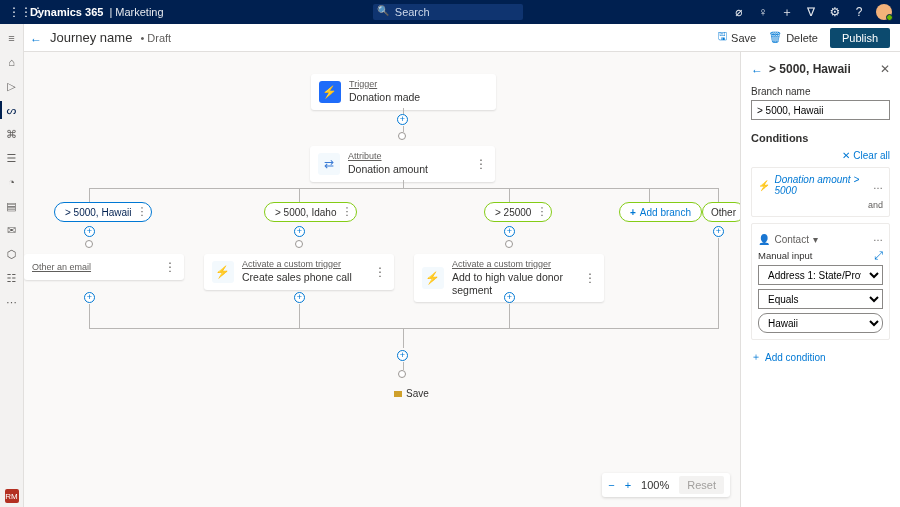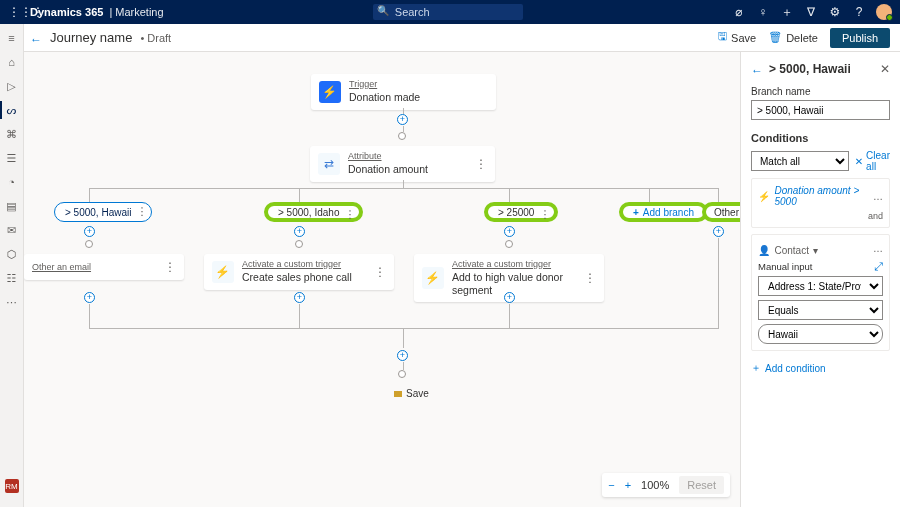--- a/index.html
+++ b/index.html
@@ -27,35 +27,35 @@
   .subheader .spacer{flex:1;}
   .subheader .act { display:flex; align-items:center; gap:4px; font-size:11px; color:#323130; margin-left:12px;}
   .subheader .act .i{color:#0078d4; font-size:11px;}
   .subheader .publish { background:#0c4a6e; color:#fff; padding:4px 12px; font-size:11px; border-radius:2px; margin-left:12px;}
 
   
   .rail { position:absolute; left:0; top:24px; bottom:0; width:24px; background:#f3f2f1; border-right:1px solid #e1dfdd; display:flex; flex-direction:column; align-items:center; padding-top:6px; gap:8px;}
   .rail .ri { width:16px; height:16px; display:flex; align-items:center; justify-content:center; font-size:11px; color:#605e5c;}
   .rail .ri.sel { color:#002050; position:relative;}
   .rail .ri.sel::before{content:"";position:absolute;left:-4px;top:-1px;width:2px;height:18px;background:#002050;}
-  .rail .brandtag{margin-top:auto; margin-bottom:14px; width:14px;height:14px;background:#b33022;color:#fff;font-size:8px;display:flex;align-items:center;justify-content:center;border-radius:2px;}
+  .rail .brandtag{margin-top:auto; margin-bottom:4px; width:14px;height:14px;background:#b33022;color:#fff;font-size:8px;display:flex;align-items:center;justify-content:center;border-radius:2px;}
 
   
   .canvas { position:absolute; left:24px; top:52px; right:160px; bottom:0; background:#faf9f8; overflow:hidden;}
   .canvas-inner{ position:relative; width:100%; height:100%; }
 
   .node { position:absolute; background:#fff; border-radius:3px; box-shadow:0 1px 2px rgba(0,0,0,.12); display:flex; align-items:center; padding:6px 8px; }
   .node .blk { width:22px; height:22px; border-radius:3px; display:flex; align-items:center; justify-content:center; margin-right:8px; flex-shrink:0;}
   .node .txt .k{font-size:9px; color:#605e5c; line-height:1;text-decoration:underline;}
   .node .txt .v{font-size:10.5px; color:#323130; line-height:1.2; margin-top:2px;}
   .node .dots{margin-left:auto;color:#605e5c;font-size:12px; padding-left:6px;}
   .blk.blue{background:#1f6cf9;color:#fff;}
   .blk.lt{background:#f3f9fd;color:#3a7bd5;}
 
-  .pill { position:absolute; background:#fff; border:4px solid #84cc16; border-radius:12px; height:20px; display:flex; align-items:center; padding:0 20px 0 10px; font-size:10px; color:#323130;}
+  .pill { position:absolute; background:#fff; border:1px solid #84cc16; border-radius:12px; height:20px; display:flex; align-items:center; padding:0 20px 0 10px; font-size:10px; color:#323130;}
   .pill.sel{border:1.5px solid #0078d4; color:#002050;}
   .pill .pd{position:absolute; right:4px; top:2px; font-size:11px; color:#605e5c;}
   .pill.addb{color:#0078d4;padding:0 10px;}
   .pill.addb .pi{color:#0078d4;margin-right:4px;font-weight:600;}
   .pill.other{padding:0 8px;}
 
   .plus { position:absolute; width:11px; height:11px; border:1px solid #0078d4; border-radius:50%; color:#0078d4; font-size:9px; line-height:9px; text-align:center; background:#fff;}
   .ring { position:absolute; width:8px; height:8px; border:1.5px solid #9b9794; border-radius:50%; background:#fff;}
 
   .exit{position:absolute; font-size:10px; color:#323130;}
@@ -263,23 +263,20 @@
     <span class="pt">&gt; 5000, Hawaii</span>
     <span class="pc">✕</span>
   </div>
 
   <label>Branch name</label>
   <input class="text" value="&gt; 5000, Hawaii" style="">
 
   <div class="sec">
     <div class="sectitle">Conditions</div>
     <div class="row">
-      <select class="matchsel">
-        <option>Match all</option>
-      </select>
       <span class="clearall">
           <span>✕</span>
           <span>Clear all</span>
         </span>
     </div>
 
     <div class="card">
       <div class="ch">
         <span style="color:#0078d4;">⚡</span>
         <span class="link">Donation amount &gt; 5000</span>

